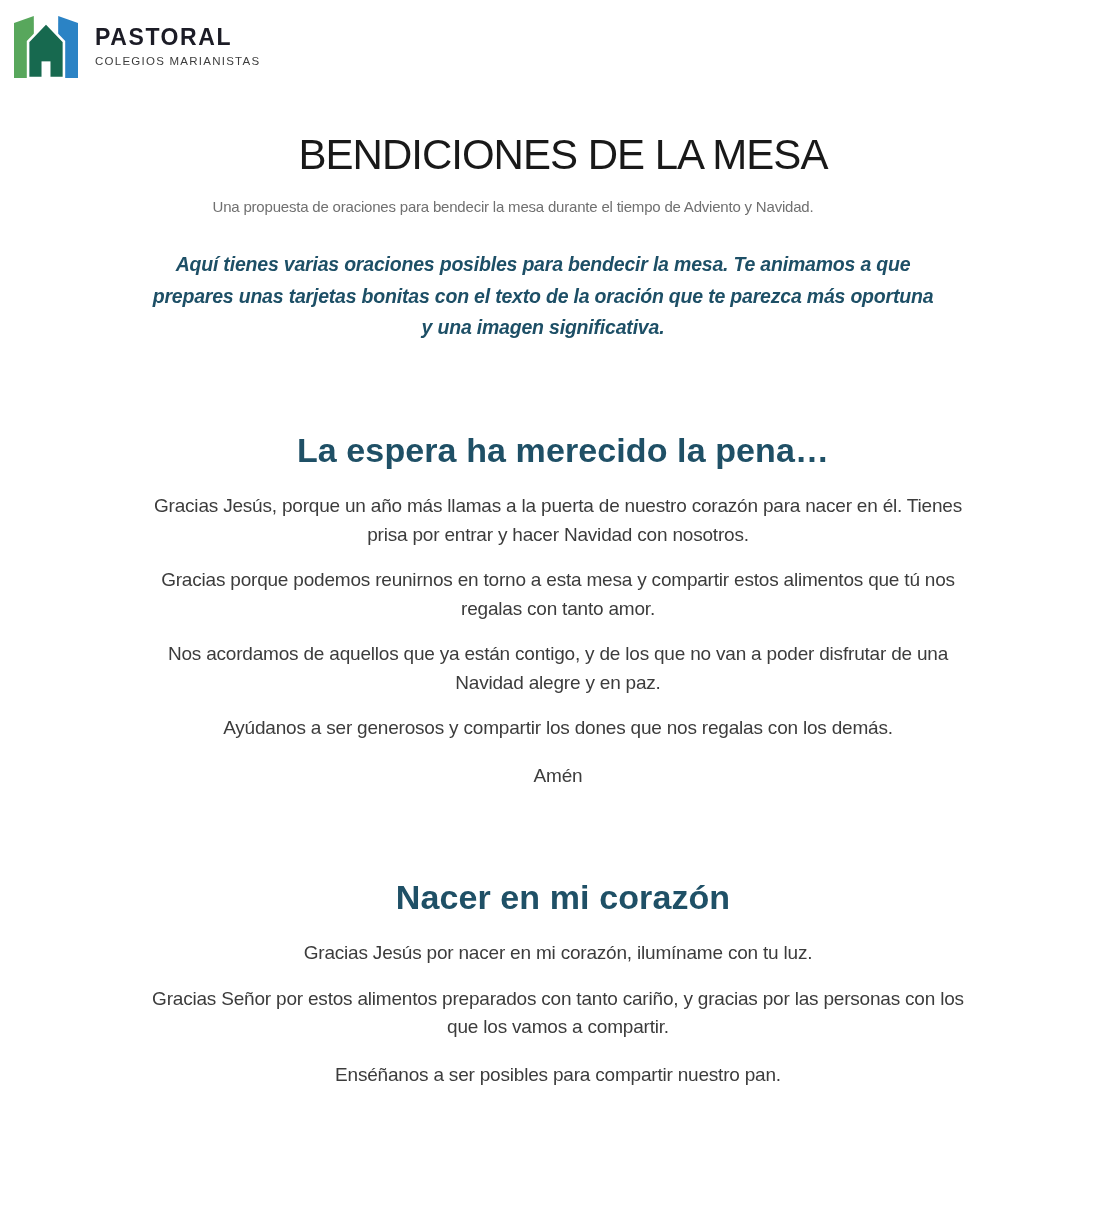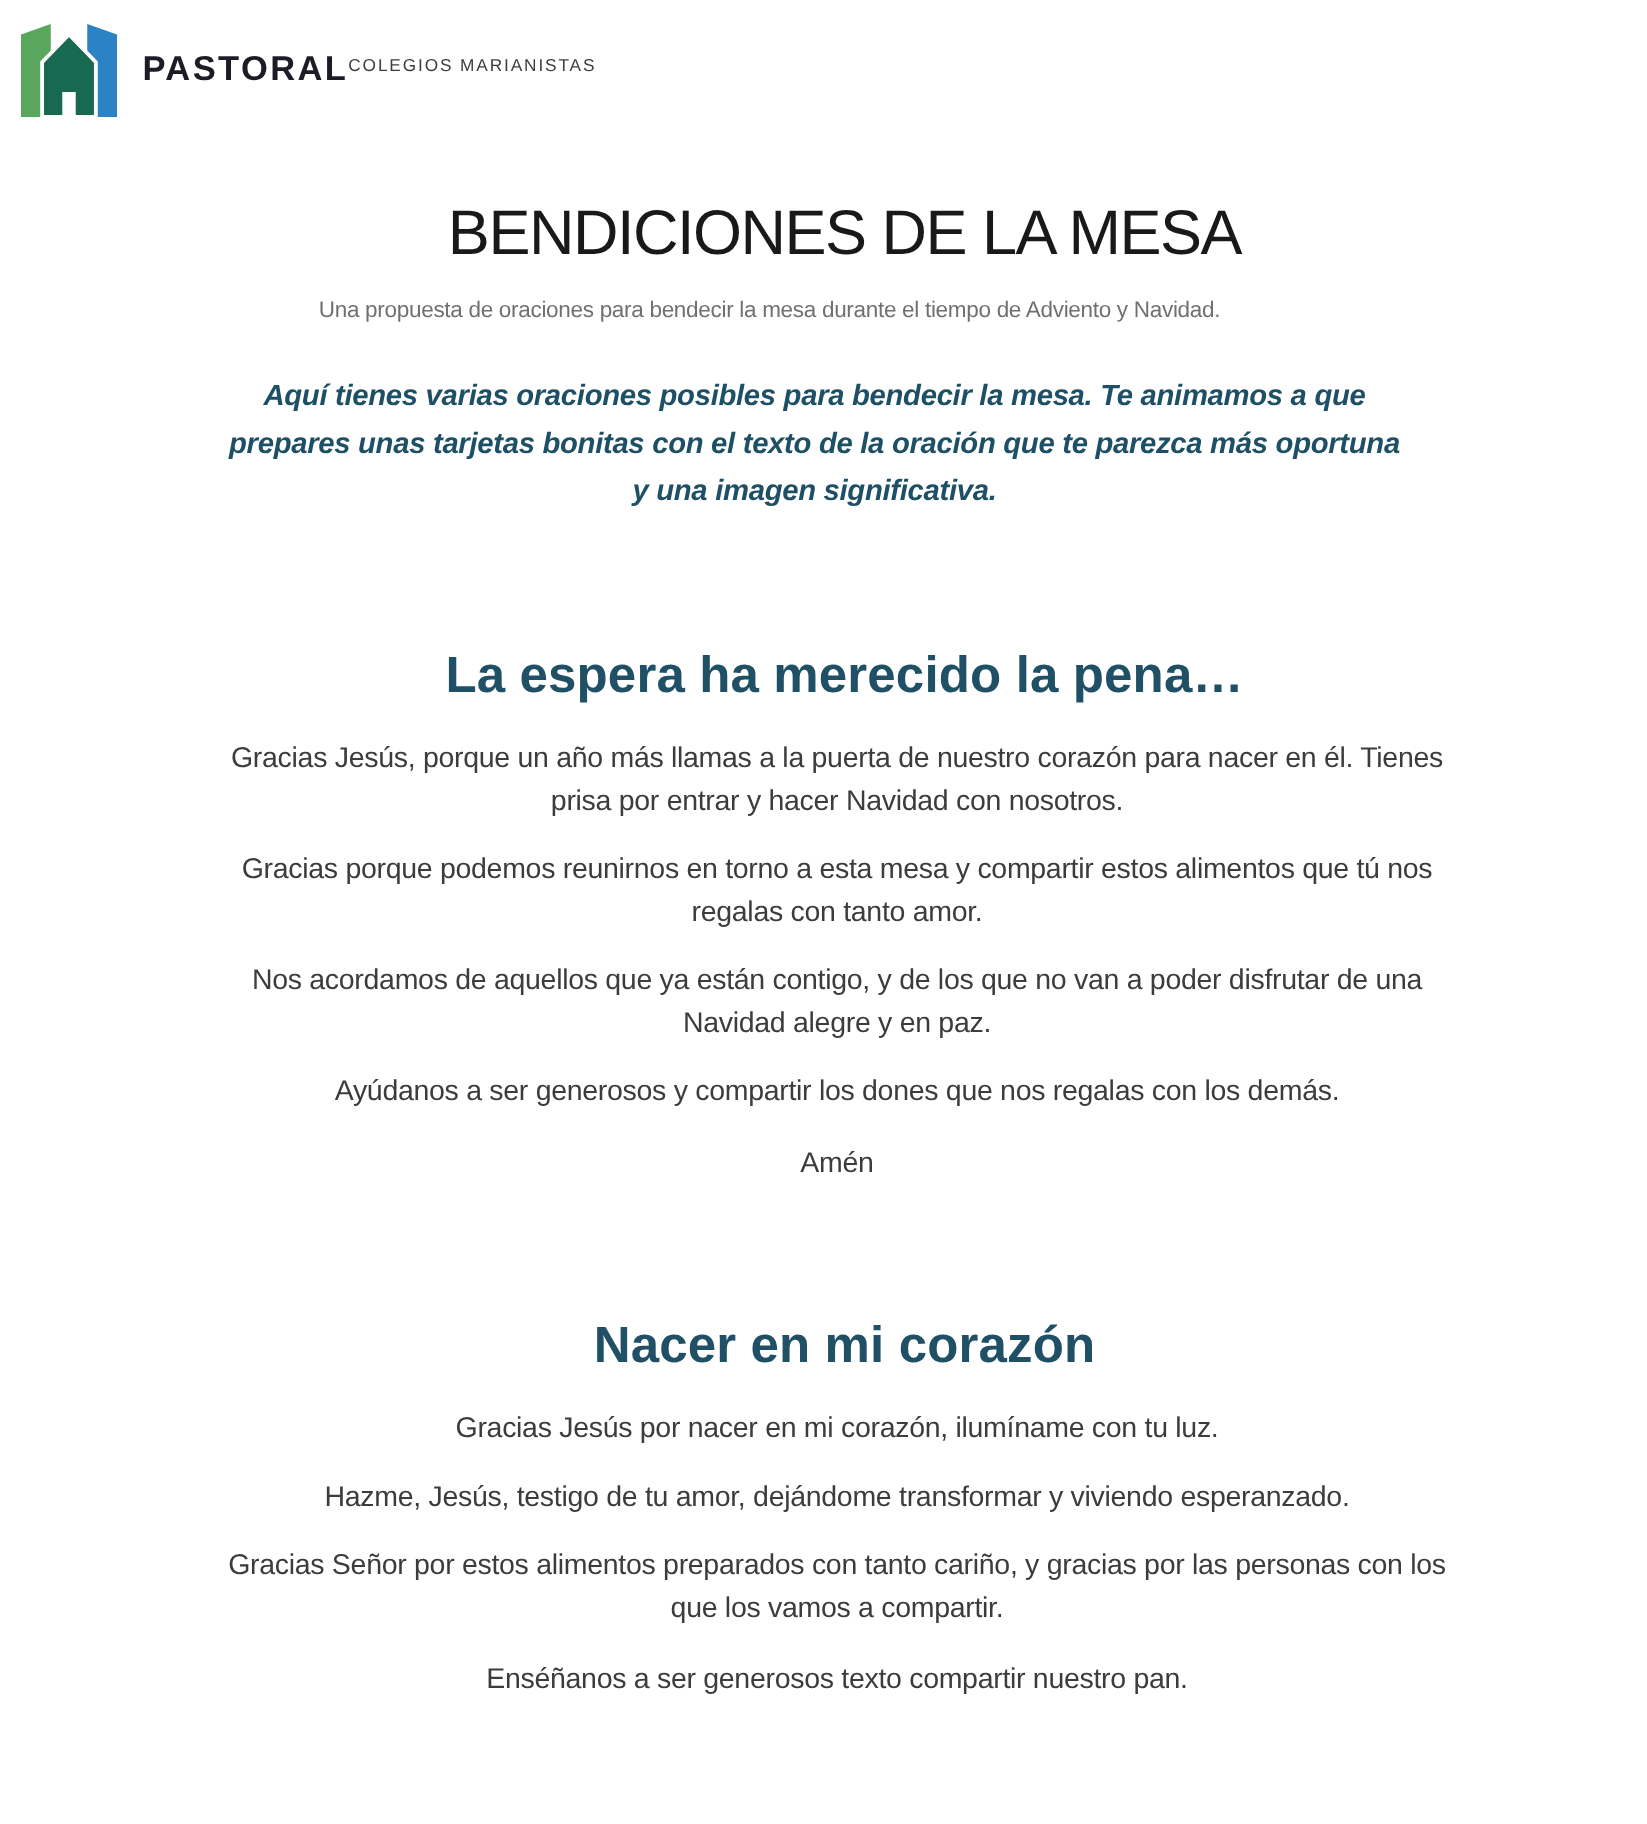--- a/index.html
+++ b/index.html
@@ -14,21 +14,21 @@
 
   
   .logo-row {
     display: flex;
     align-items: center;
     gap: 17px;
     margin: 14px 0 0 14px;
   }
   .logo-mark { width: 64px; height: 64px; flex: 0 0 auto; }
   .logo-mark svg { width: 64px; height: 64px; display: block; }
-  .brand-text { display: flex; flex-direction: row; justify-content: space-between; }
+  .brand-text { display: flex; flex-direction: column; justify-content: space-between; }
   .brand-name {
     font-size: 23px;
     font-weight: 700;
     color: #1c1c26;
     letter-spacing: 1.6px;
     line-height: 1.1;
   }
   .brand-sub {
     font-size: 11.5px;
     font-weight: 400;
@@ -122,19 +122,18 @@
     <p>Gracias Jesús, porque un año más llamas a la puerta de nuestro corazón para nacer en él. Tienes prisa por entrar y hacer Navidad con nosotros.</p>
     <p>Gracias porque podemos reunirnos en torno a esta mesa y compartir estos alimentos que tú nos regalas con tanto amor.</p>
     <p>Nos acordamos de aquellos que ya están contigo, y de los que no van a poder disfrutar de una Navidad alegre y en paz.</p>
     <p>Ayúdanos a ser generosos y compartir los dones que nos regalas con los demás.</p>
     <p>Amén</p>
   </section>
 
   <section class="prayer-section">
     <h2 class="section-heading">Nacer en mi corazón</h2>
     <p>Gracias Jesús por nacer en mi corazón, ilumíname con tu luz.</p>
-    <p>Hazme, Jesús, testigo de tu amor, dejándome transformar y viviendo esperanzado.</p>
     <p>Gracias Señor por estos alimentos preparados con tanto cariño, y gracias por las personas con los que los vamos a compartir.</p>
-    <p>Enséñanos a ser generosos texto compartir nuestro pan.</p>
+    <p>Enséñanos a ser posibles para compartir nuestro pan.</p>
 
   </section>
 
 </main>
 
 </body></html>

